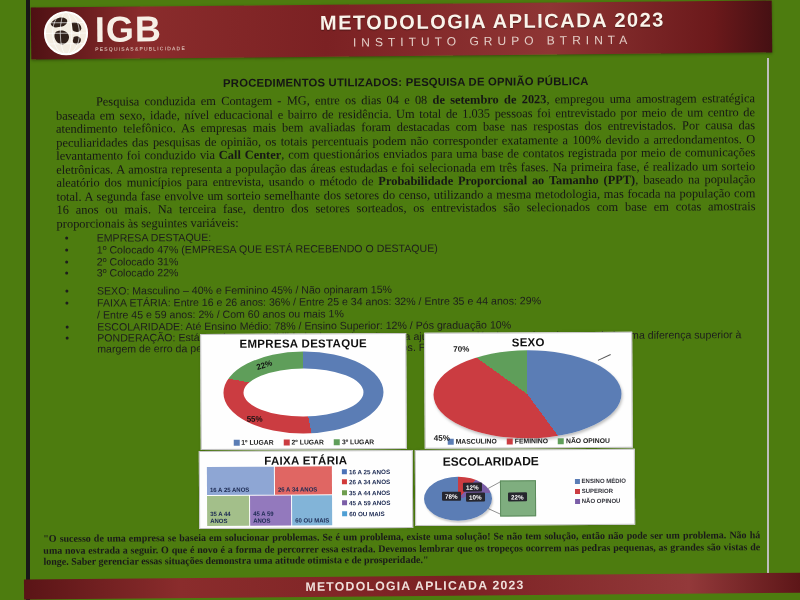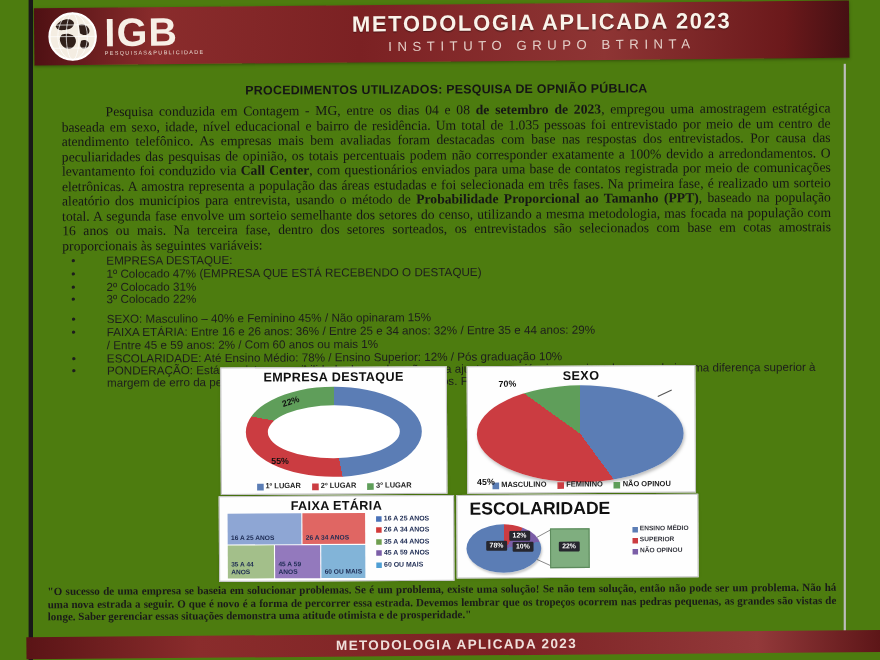--- a/index.html
+++ b/index.html
@@ -70,21 +70,21 @@
   .tm-b2{flex:1;background:#e06663;}
   .tm-b3{width:42px;background:#a3bf8a;}
   .tm-b4{width:41px;background:#9379bd;}
   .tm-b5{flex:1;background:#82b4d8;}
   .tm-lbl{position:absolute;left:3px;bottom:2px;line-height:6.5px;}
   .tm-leg{position:absolute;left:142px;top:17px;display:flex;flex-direction:column;gap:3.4px;
     font-size:6.3px;font-weight:700;color:#1c2a52;}
   .tm-leg .sw{width:5px;height:5px;}
   .c0{background:#4a72b8}.c1{background:#d23a3a}.c2{background:#6f9e4f}.c3{background:#7b5ea7}.c4{background:#4f9fd4}
   
-  .esc-title{width:150px;text-align:center;font-weight:700;font-size:16px;margin-top:4px;color:#101010;}
+  .esc-title{width:150px;text-align:center;font-weight:700;font-size:12px;margin-top:4px;color:#101010;}
   .esc-pie{position:absolute;left:8px;top:26px;width:68px;height:44px;border-radius:50%;
     background:conic-gradient(#cb3c41 0 12%,#7b5ea7 12% 22%,#5b7db5 22% 100%);
     box-shadow:1px 2px 2px rgba(0,0,0,.2);}
   .chip{position:absolute;background:#26262e;color:#fff;font-size:6.3px;font-weight:700;
     padding:1px 3px;border-radius:1px;z-index:2;}
   #esc-chip-78{left:26px;top:41px;}
   #esc-chip-12{left:47px;top:32px;}
   #esc-chip-10{left:50px;top:42px;}
   .esc-bar{position:absolute;left:84px;top:30px;width:34px;height:34px;background:#7fae7f;border:1px solid #5d8b5d;}
   #esc-chip-bar{left:92px;top:42px;}

